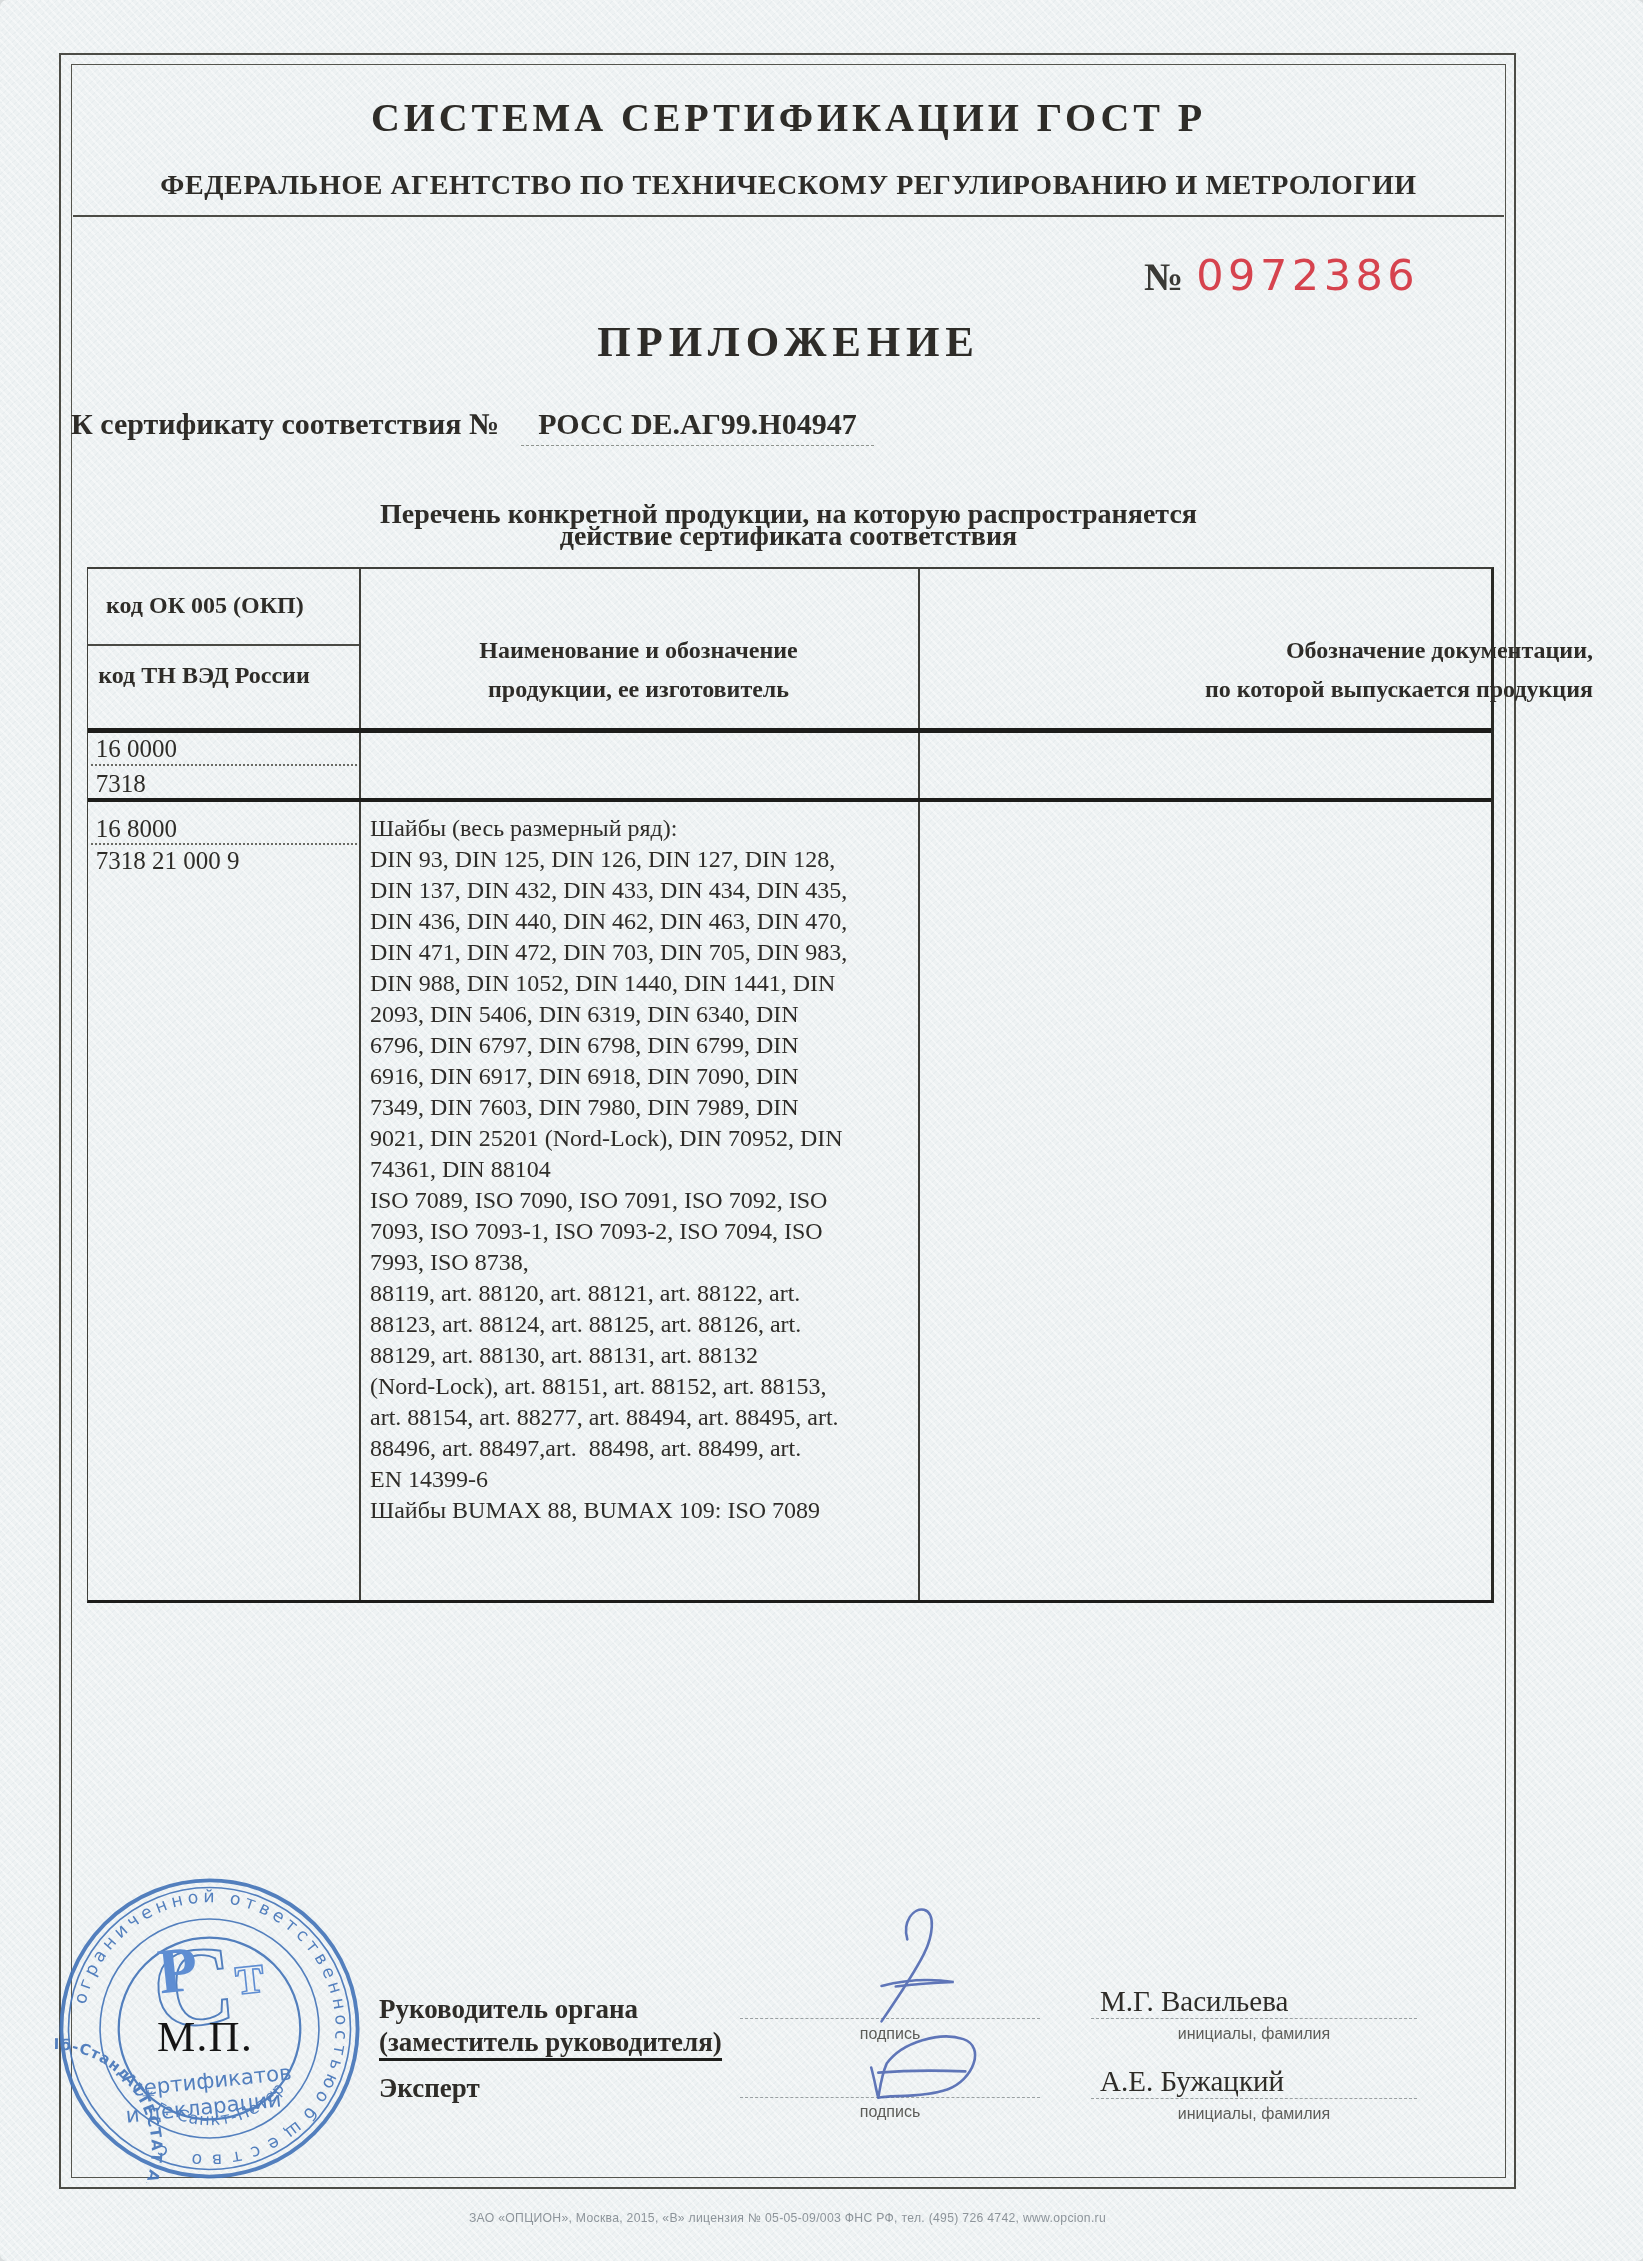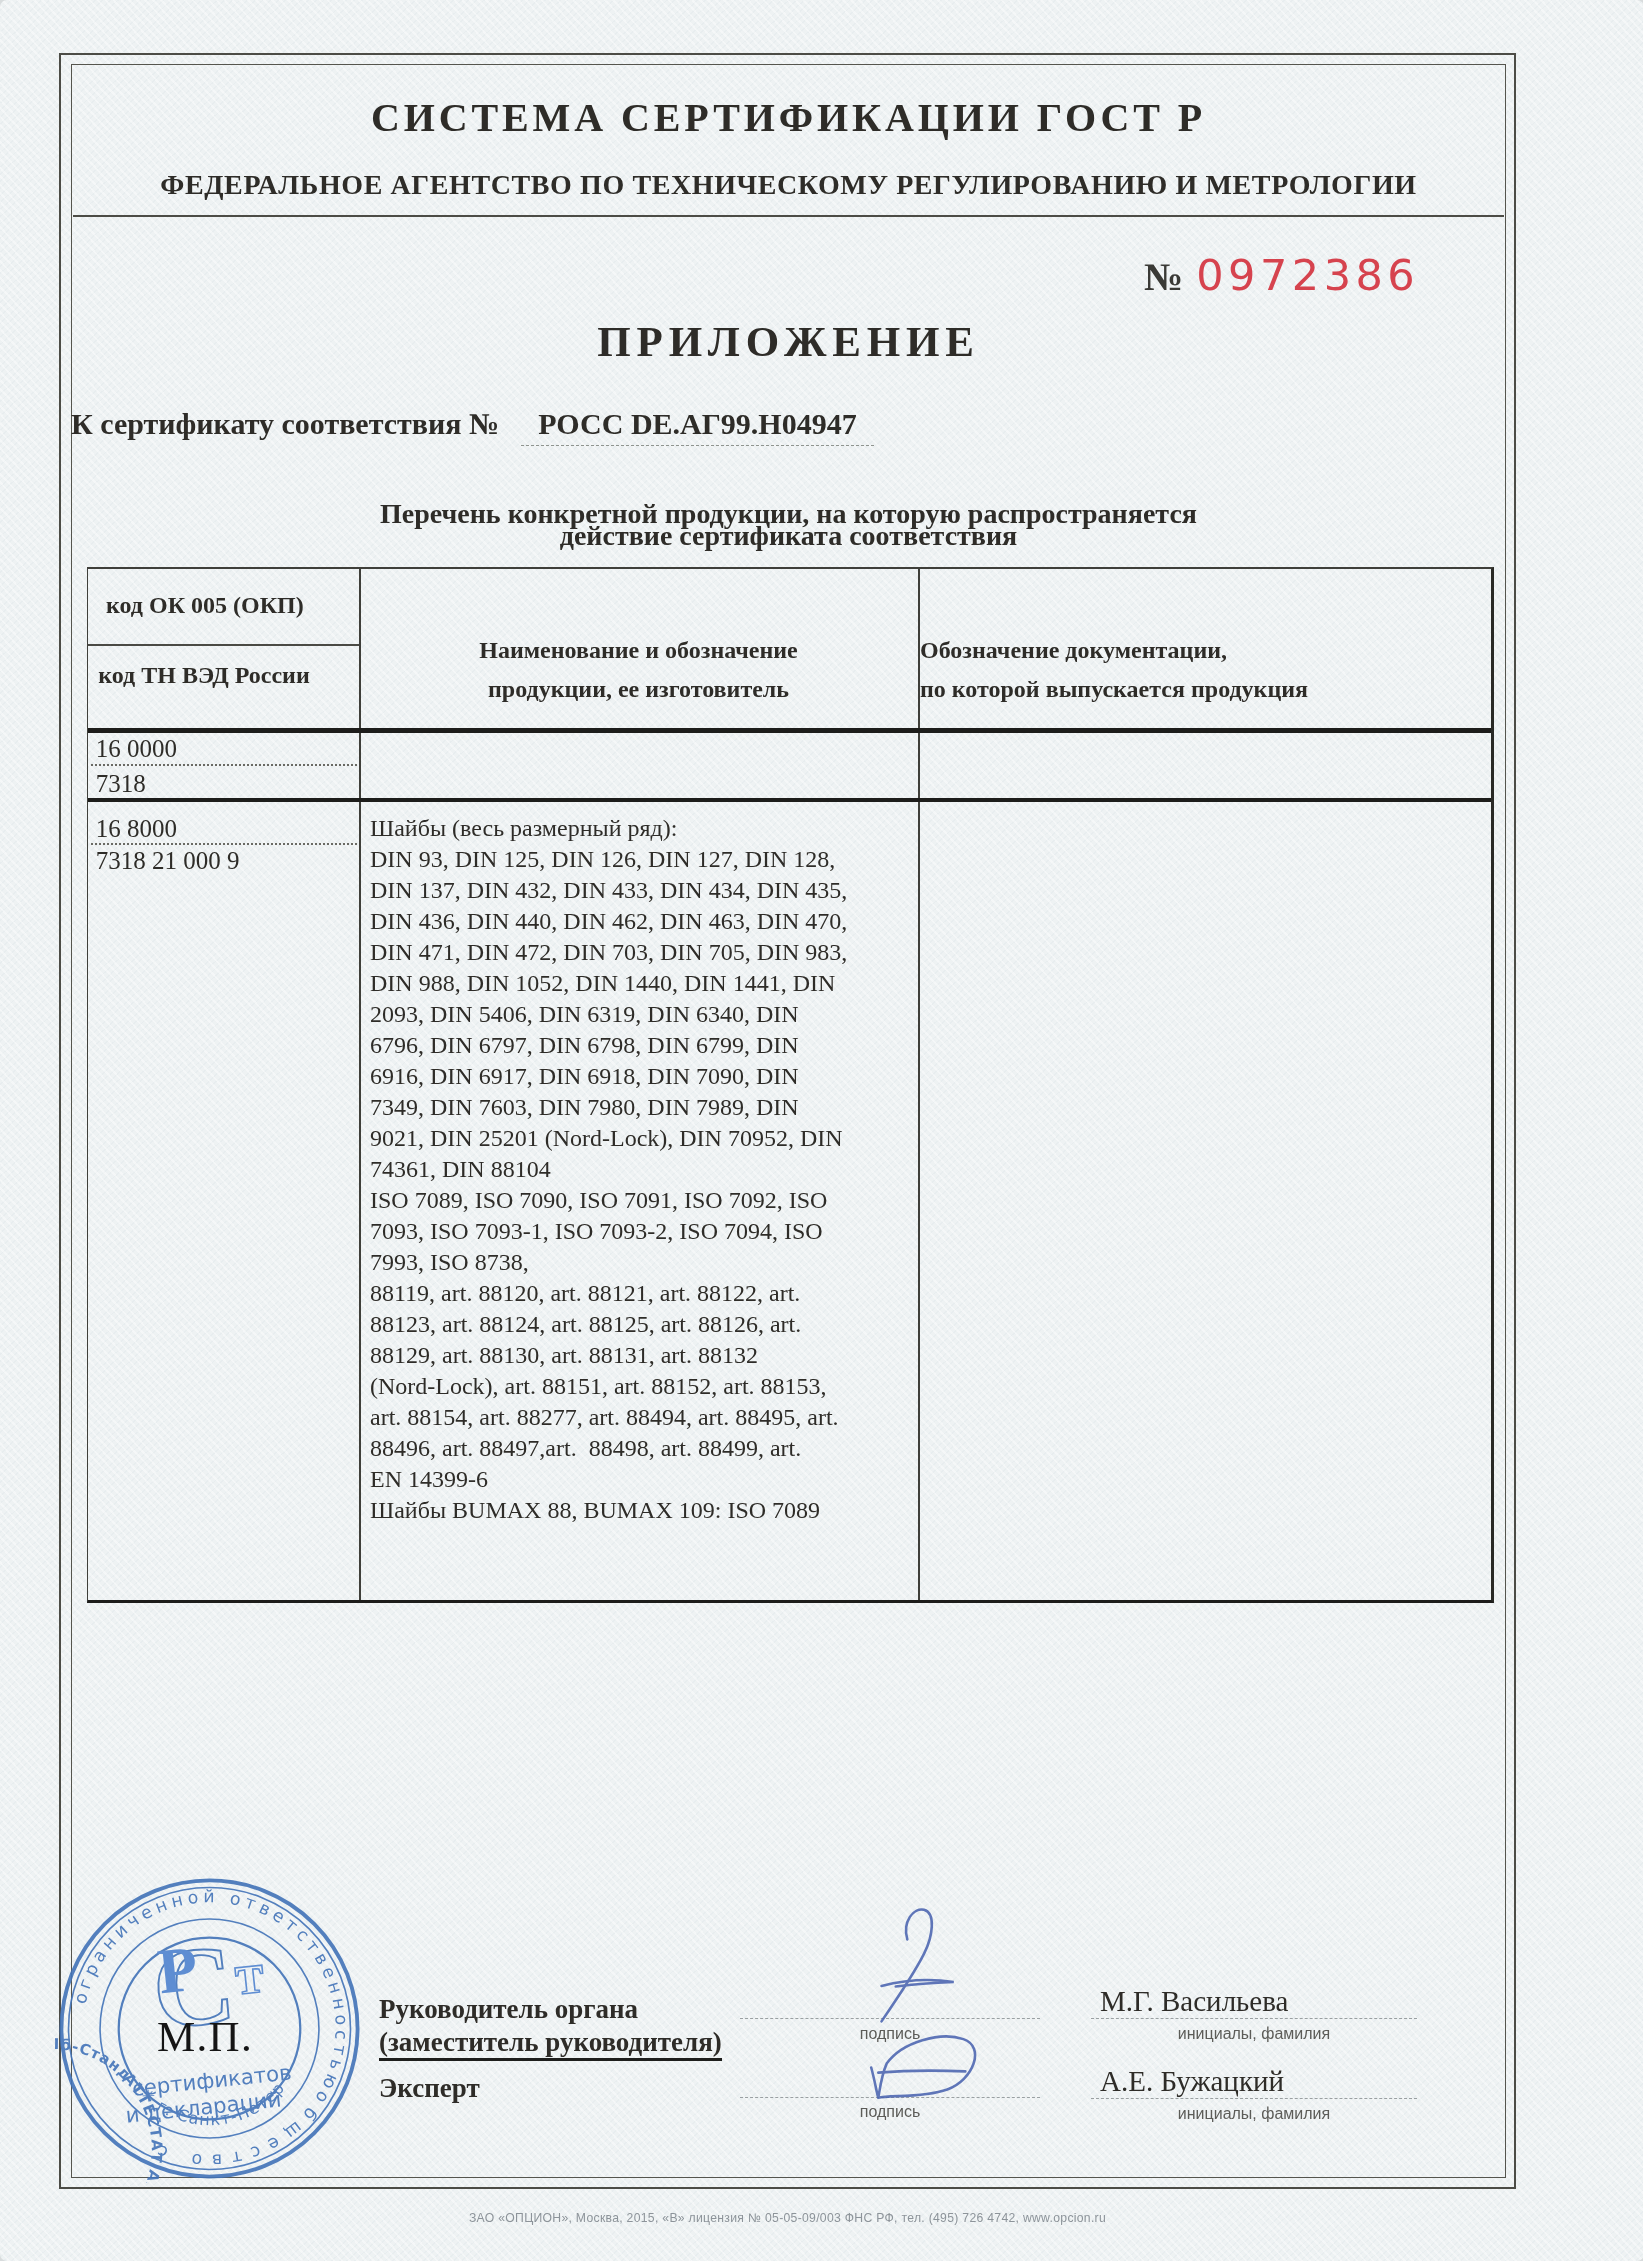--- a/index.html
+++ b/index.html
@@ -48,21 +48,21 @@
   .tbl .c1mid{left:0;top:75px;width:271px;height:1.9px;background:#4a4a44;}
   .tbl .hdr-bot{left:0;right:0;top:159px;height:5.2px;background:#1d1d1b;}
   .tbl .r1-bot{left:0;right:0;top:229px;height:3.9px;background:#1d1d1b;}
   .tbl .dot1{left:2.6px;top:195px;width:266px;border-top:2.6px dotted #6a6a64;}
   .tbl .dot2{left:2.6px;top:274px;width:266px;border-top:2.6px dotted #6a6a64;}
 
   .th{font-size:24px;font-weight:bold;line-height:39px;}
   .c1top{left:0;top:0;width:271px;height:73px;display:flex;align-items:center;padding-left:18px;box-sizing:border-box;}
   .c1bot{left:0;top:77px;width:271px;height:58px;display:flex;align-items:center;padding-left:10.3px;box-sizing:border-box;}
   .c2head{left:273px;top:62px;width:555px;text-align:center;}
-  .c3head{left:832px;top:62px;width:641px;text-align:left;}
+  .c3head{left:864px;top:62px;width:641px;text-align:right;}
 
   .code{font-size:25px;}
   .okp1{left:7.7px;top:166px;}
   .tnved1{left:7.7px;top:201px;}
   .okp2{left:7.7px;top:246px;}
   .tnved2{left:7.7px;top:278px;}
 
   .plines{left:282px;top:244px;width:545px;font-size:24px;line-height:31px;}
   .plines div{white-space:pre;}
 

